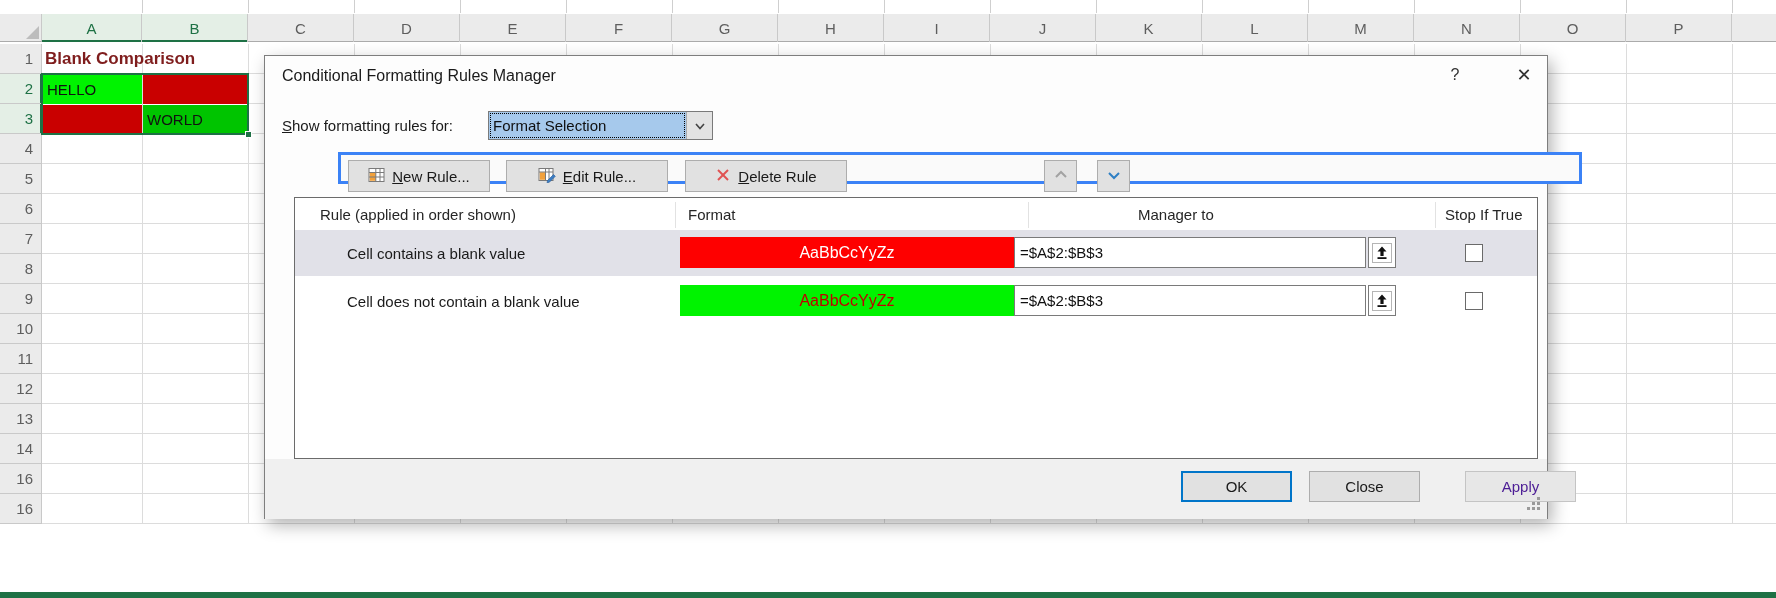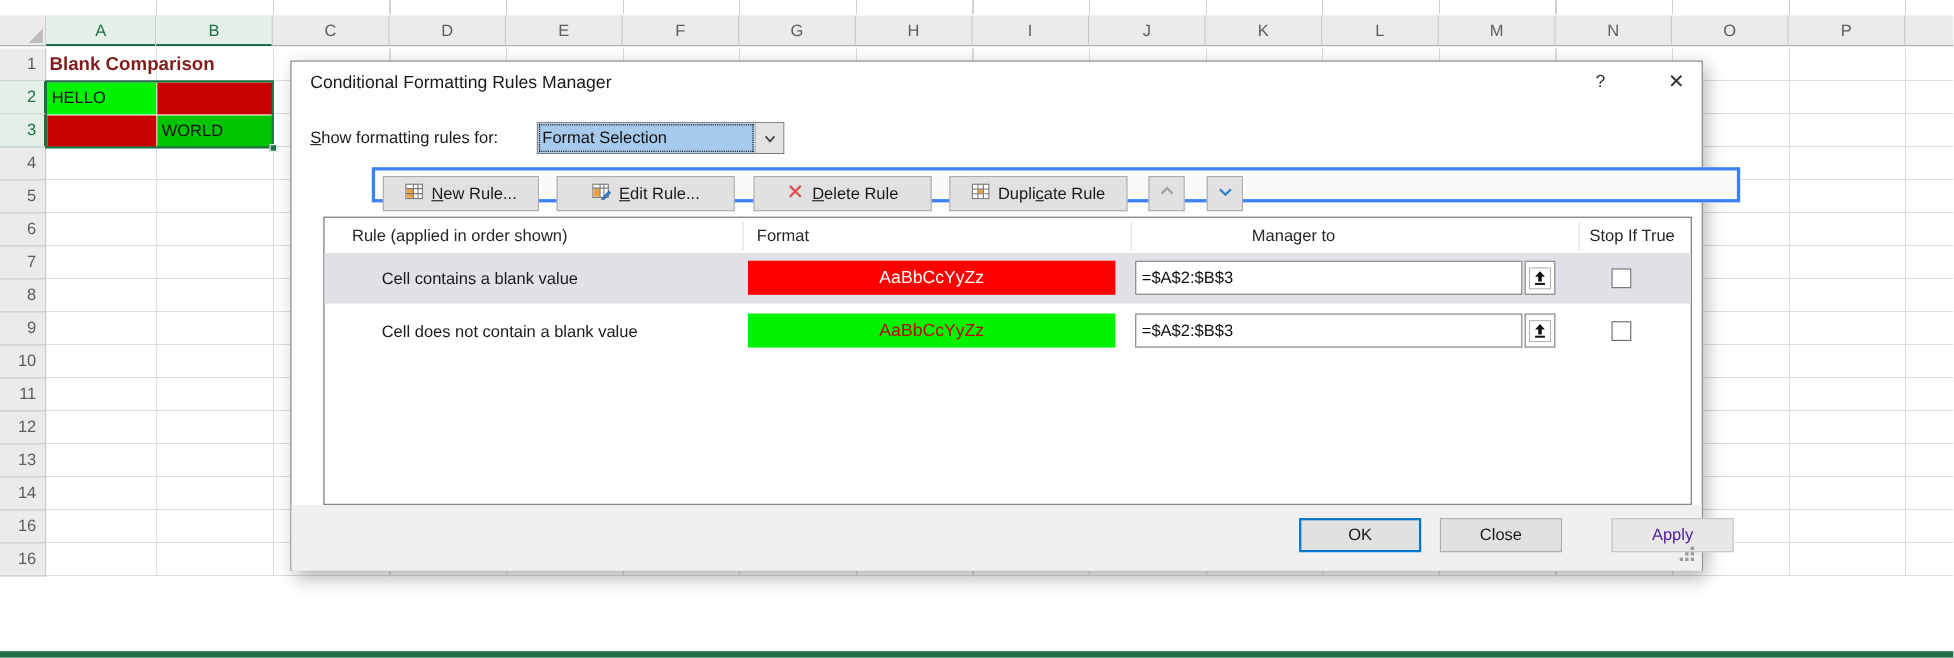--- a/index.html
+++ b/index.html
@@ -62,21 +62,21 @@
   #btn-down { left:756px; width:33px; }
 
   #list { left:29px; top:141px; width:1244px; height:262px; background:#fff; border:1px solid #6B6B6B; }
   .lhdr { position:absolute; top:0; height:32px; display:flex; align-items:center; color:#262626; }
   .lsep { position:absolute; top:4px; width:1px; height:26px; background:#E2E2E2; }
   .rulerow { position:absolute; left:0; width:1242px; height:46px; }
   .rulerow.sel { background:#E1E1E8; }
   .rulename { position:absolute; left:52px; top:0; height:46px; display:flex; align-items:center; }
   .swatch { position:absolute; left:385px; top:7px; width:334px; height:31px;
     display:flex; align-items:center; justify-content:center; font-size:16px; }
-  .applies-wrap { position:absolute; left:737px; top:7px; height:31px; display:flex; }
+  .applies-wrap { position:absolute; left:719px; top:7px; height:31px; display:flex; }
   .applies-input { width:352px; height:31px; border:1px solid #7A7A7A; font-size:15px;
     font-family:"Liberation Sans","DejaVu Sans",sans-serif; padding:0 5px; color:#101010; background:#fff; }
   .collapse-btn { width:28px; height:31px; margin-left:2px; background:#fff; border:1px solid #7A7A7A;
     display:flex; align-items:center; justify-content:center; padding:0; }
   .collapse-btn span { display:flex; border:1px solid #B5B5B5; padding:1px; }
   .checkbox { position:absolute; left:1170px; width:18px; height:18px; background:#fff; border:1px solid #6A6A6A; }
 
   #footer { left:0; top:403px; width:1282px; height:60px; background:#F0F0F0; }
   .fbtn { position:absolute; top:12px; width:111px; height:31px; display:flex; align-items:center;
     justify-content:center; font-size:15px; background:#E1E1E1; border:1px solid #ADADAD; color:#1a1a1a; }
@@ -188,31 +188,20 @@
           </svg></span>
       <span><span></span><span class="accel">E</span><span>dit Rule...</span></span>
     </button>
     <button class="tbtn" id="btn-del">
       <span><svg width="16" height="16" viewBox="0 0 16 16">
             <line x1="3" y1="3" x2="13" y2="13" stroke="#E05252" stroke-width="2"></line>
             <line x1="13" y1="3" x2="3" y2="13" stroke="#E05252" stroke-width="2"></line>
           </svg></span>
       <span><span></span><span class="accel">D</span><span>elete Rule</span></span>
     </button>
-    <button class="tbtn" id="btn-dup">
-      <span><svg width="17" height="16" viewBox="0 0 17 16">
-            <rect x="1" y="1.5" width="15" height="13" fill="#fff" stroke="#7a7a7a"></rect>
-            <rect x="6.2" y="6" width="4.5" height="4" fill="#F2A13B"></rect>
-            <line x1="1" y1="5.8" x2="16" y2="5.8" stroke="#7a7a7a"></line>
-            <line x1="1" y1="10.2" x2="16" y2="10.2" stroke="#7a7a7a"></line>
-            <line x1="6" y1="1.5" x2="6" y2="14.5" stroke="#7a7a7a"></line>
-            <line x1="11" y1="1.5" x2="11" y2="14.5" stroke="#7a7a7a"></line>
-          </svg></span>
-      <span><span>Dupli</span><span class="accel">c</span><span>ate Rule</span></span>
-    </button>
     <button class="tbtn" id="btn-up">
       <span><svg width="16" height="14" viewBox="0 0 16 14">
             <polyline points="3,9 8,4 13,9" fill="none" stroke="#A2A2A2" stroke-width="2"></polyline>
           </svg></span>
     </button>
     <button class="tbtn" id="btn-down">
       <span><svg width="16" height="14" viewBox="0 0 16 14">
             <polyline points="3,5 8,10 13,5" fill="none" stroke="#2E7FC4" stroke-width="2"></polyline>
           </svg></span>
     </button>

